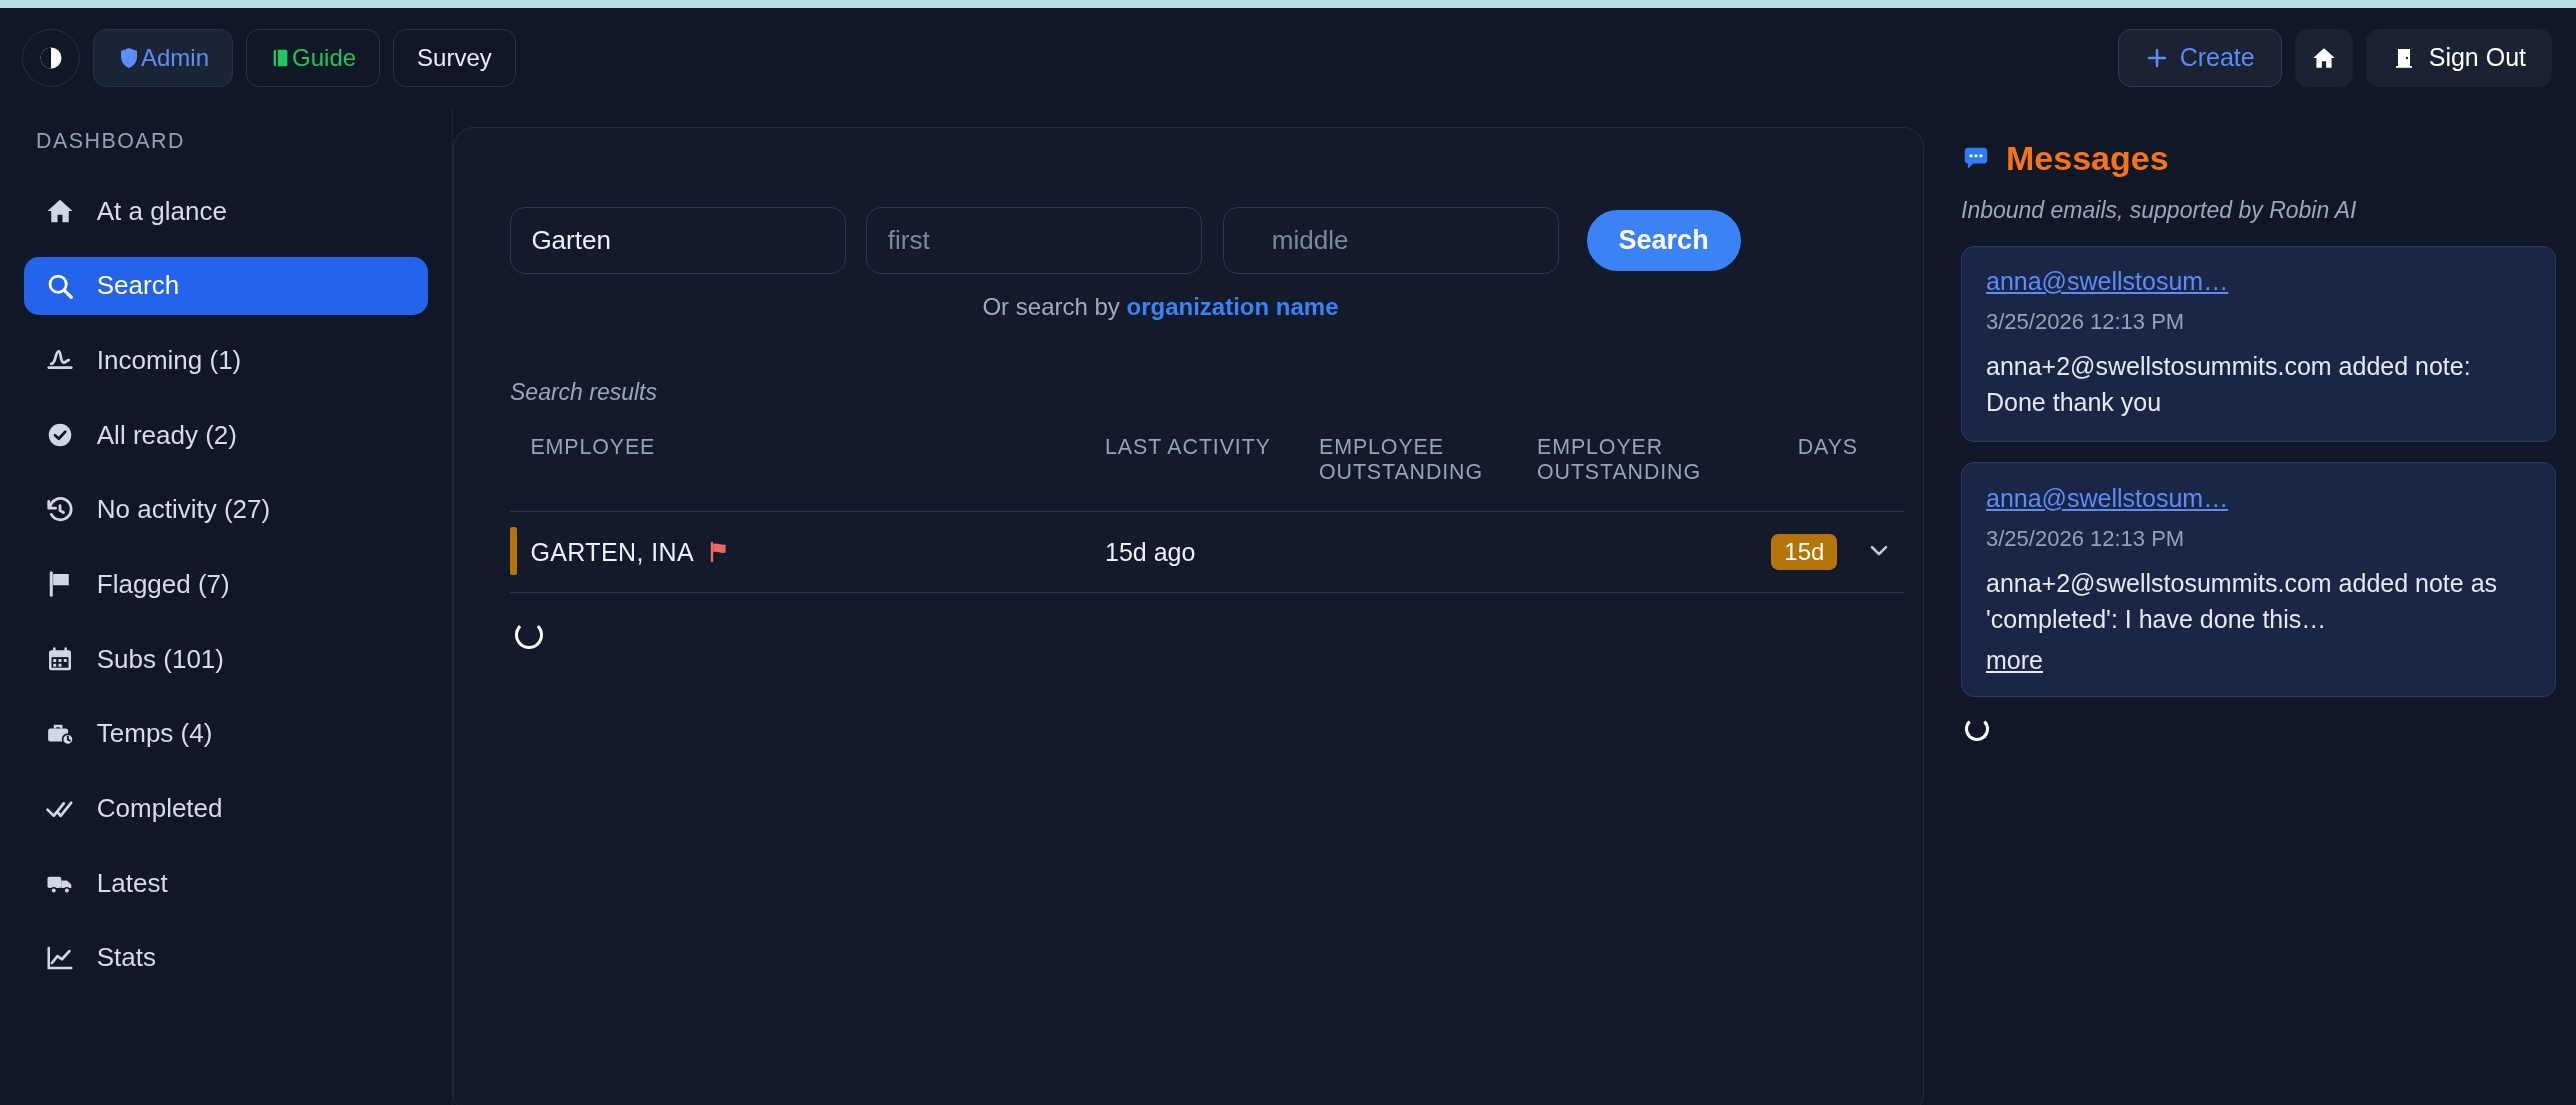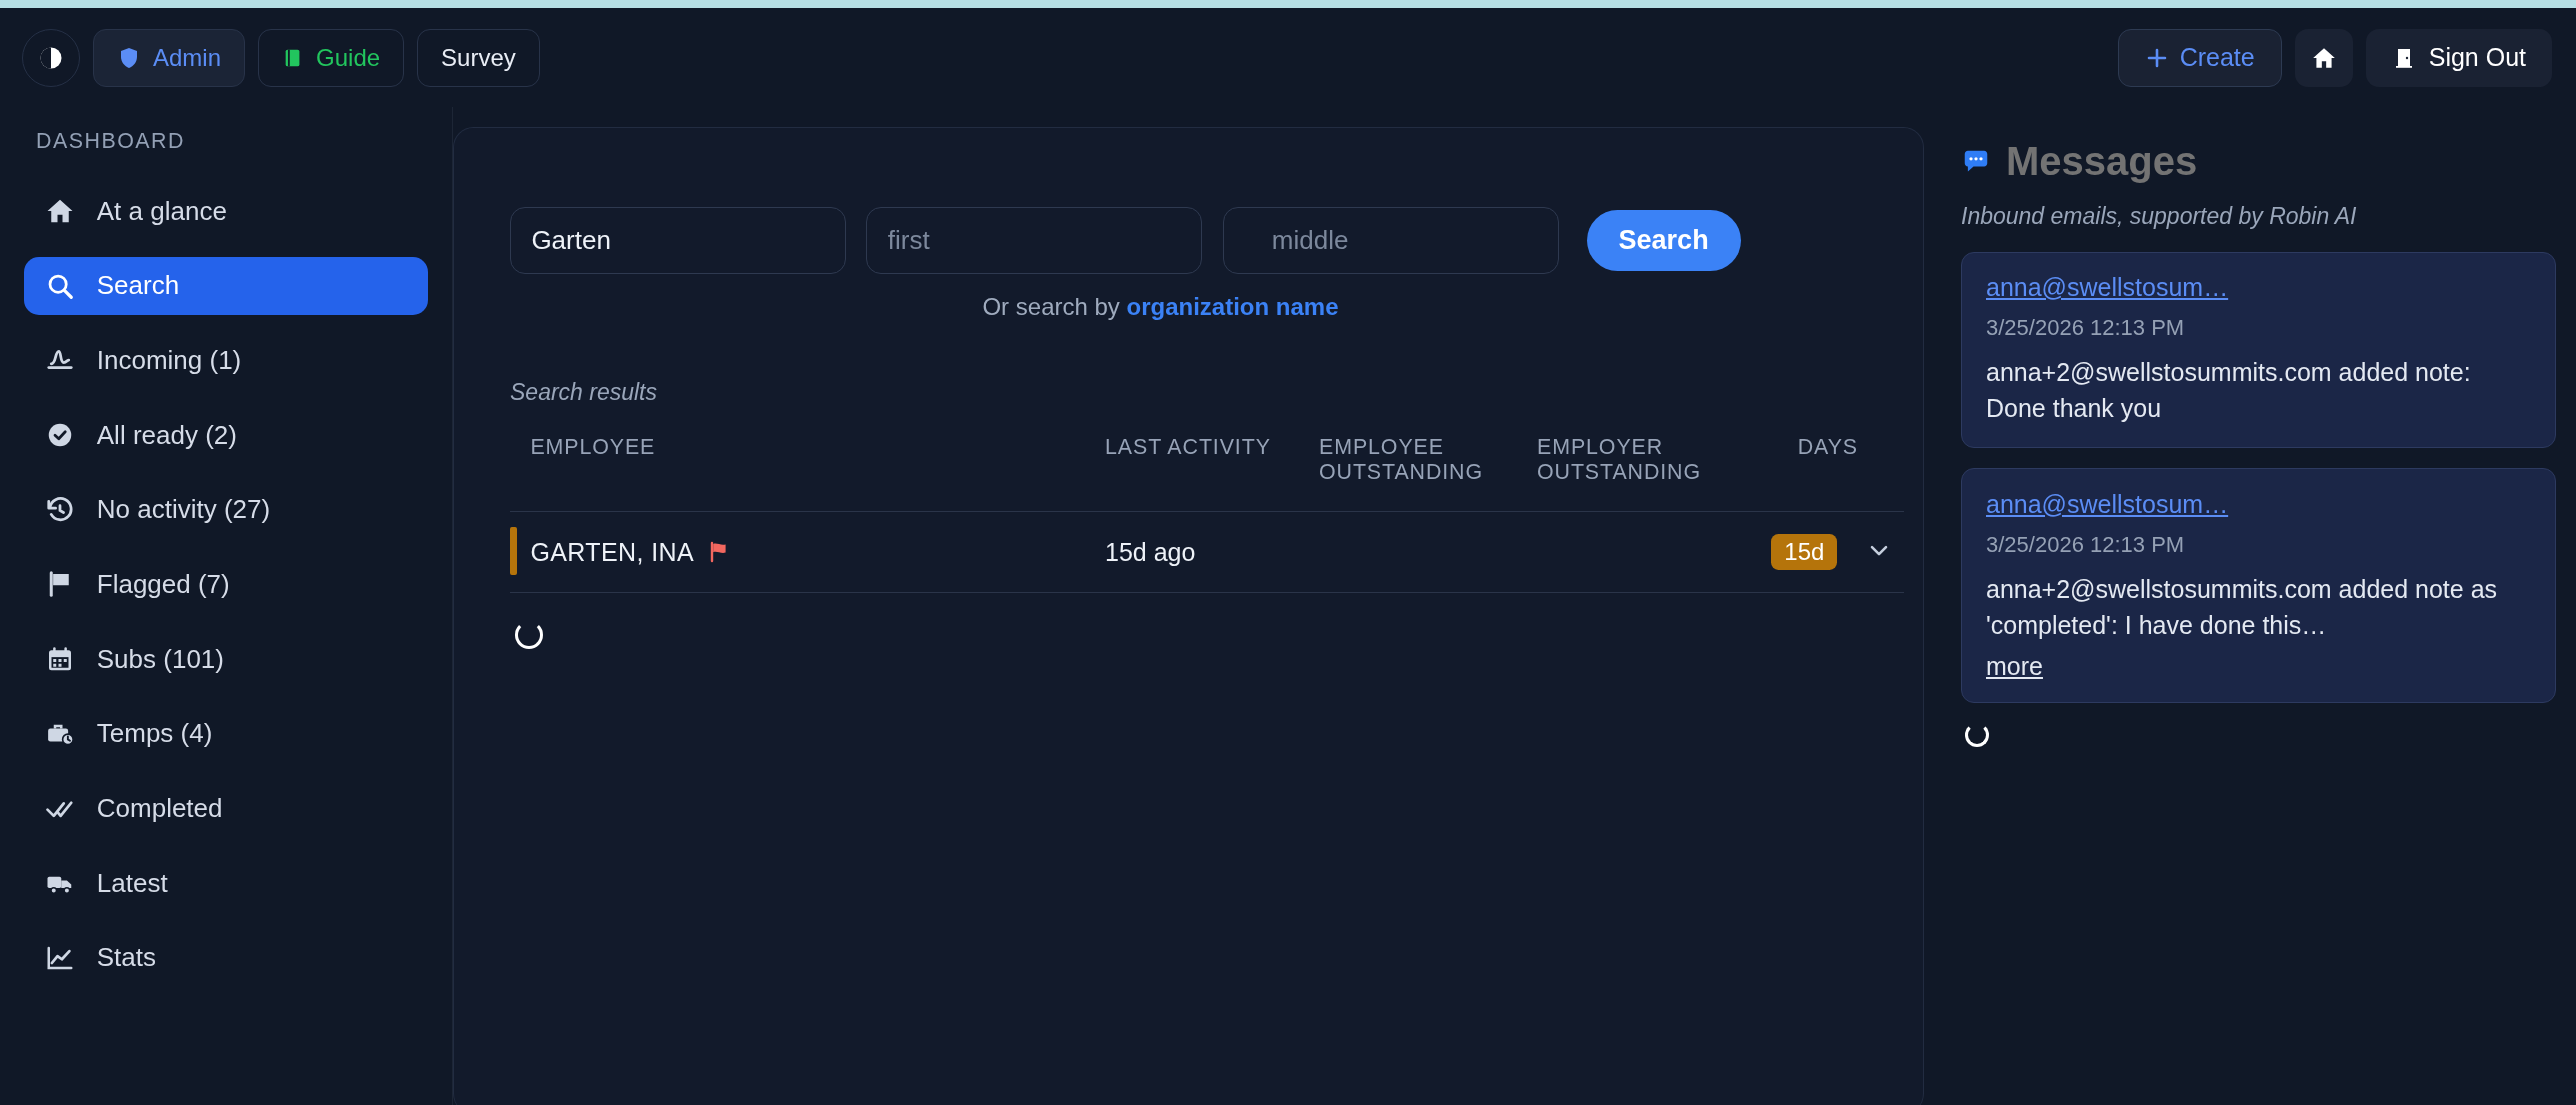--- a/index.html
+++ b/index.html
@@ -32,21 +32,21 @@
     width: 58px; height: 58px; border-radius: 50%;
     border: 0.9px solid #253046;
     background: #101827;
     display: flex; align-items: center; justify-content: center;
     cursor: pointer;
   }
   .pill-btn {
     height: 58px; border-radius: 13px;
     border: 0.9px solid #283349;
     background: #101827;
-    display: flex; align-items: center; gap: 12px;
+    display: flex; align-items: center; 
     padding: 0 23px;
     font-size: 24px; color: #e9edf5;
     cursor: pointer; white-space: nowrap;
   }
   .pill-btn.admin { background: #1b2436; color: #5b8df5; }
   .pill-btn.guide { color: #22c55e; }
 
   .topbar-right {
     position: absolute; right: 24px; top: 20.4px;
     display: flex; align-items: center; gap: 13px;
@@ -172,21 +172,21 @@
     border-radius: 50%;
   }
 
   
   .messages {
     position: absolute; left: 1961px; top: 139px;
     width: 595px;
   }
   .msg-title {
     display: flex; align-items: center; gap: 15px;
-    font-size: 40px; color: #737373; font-weight: bold;
+    font-size: 34px; color: #f97316; font-weight: bold;
   }
   .msg-sub {
     font-style: italic; font-size: 23px; color: #9aa6ba;
     margin: 18.6px 0 22px 0;
   }
   .msg-card {
     background: #1b2647; border: 0.9px solid #2d3a60;
     border-radius: 13px; padding: 20.4px 24px; margin-bottom: 20.4px;
   }
   .msg-head { display: flex; justify-content: space-between; align-items: baseline; gap: 13px; flex-direction: column; }

